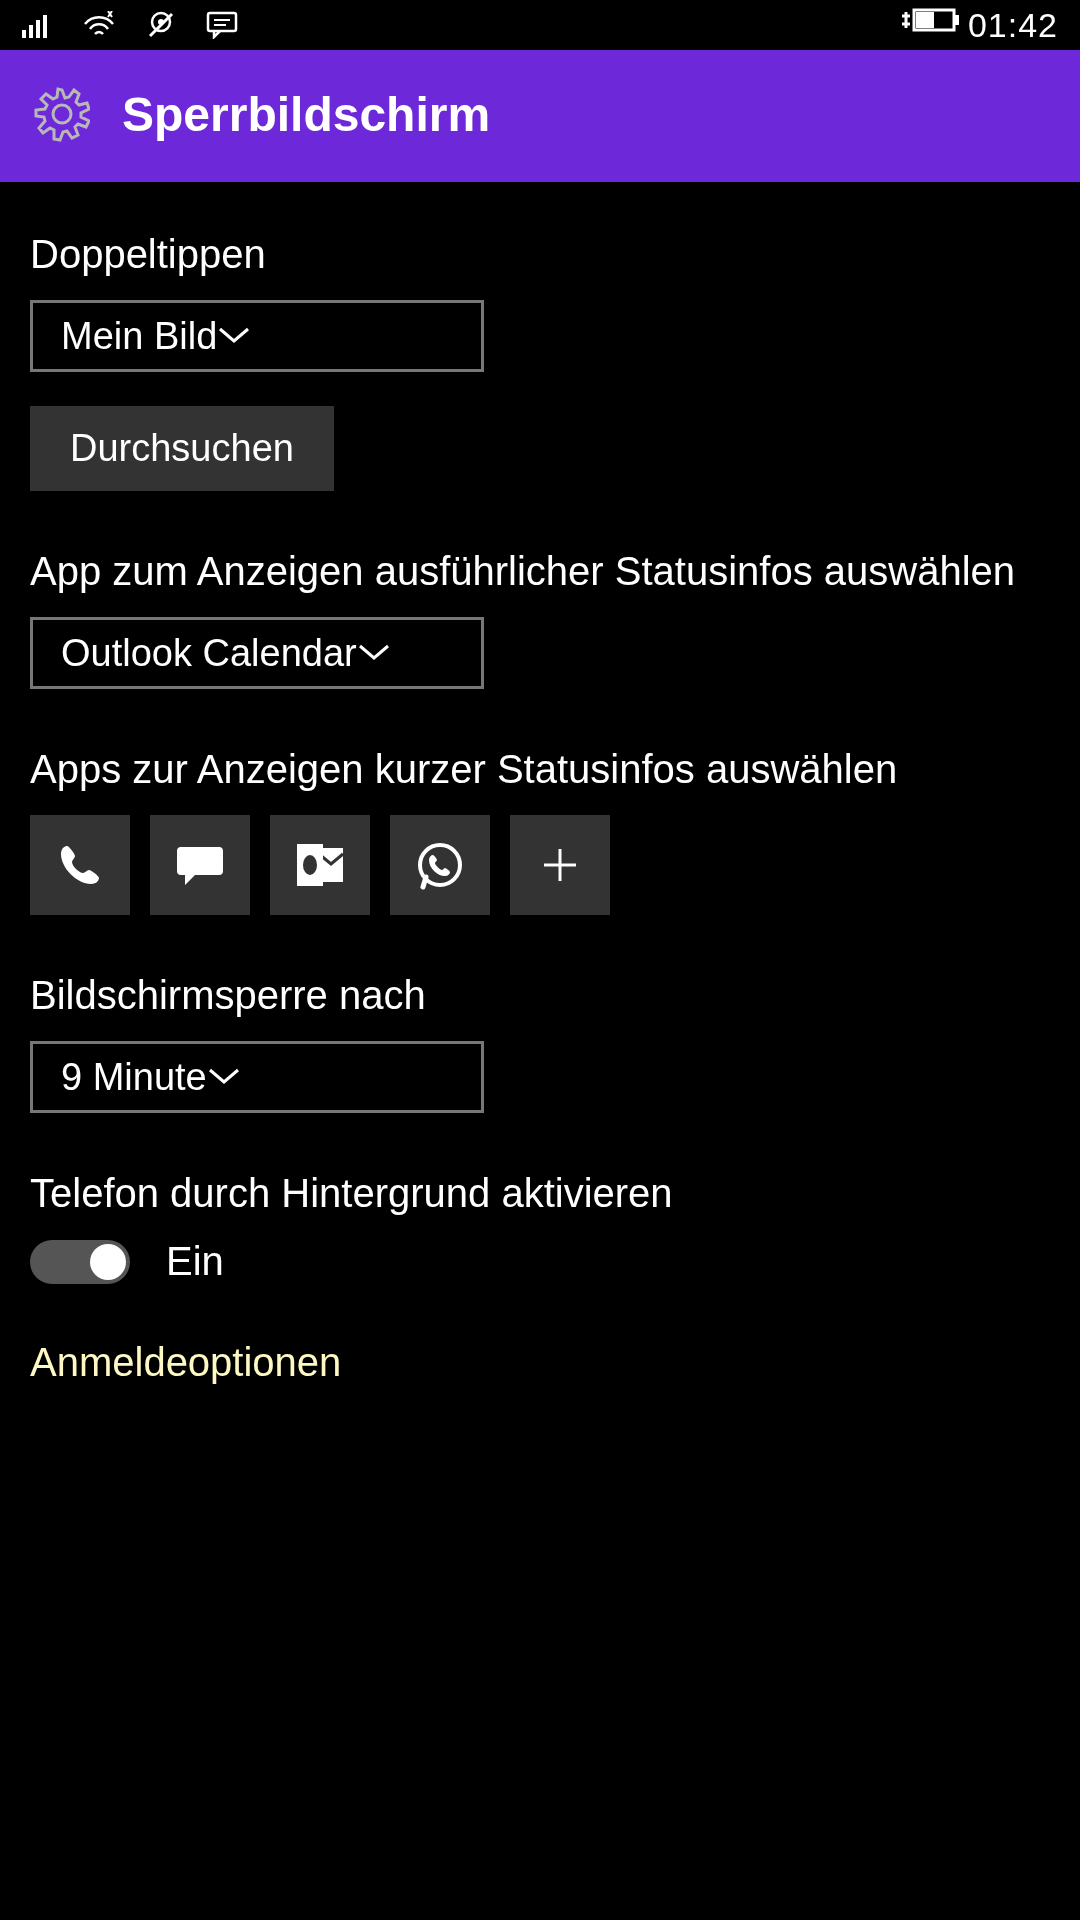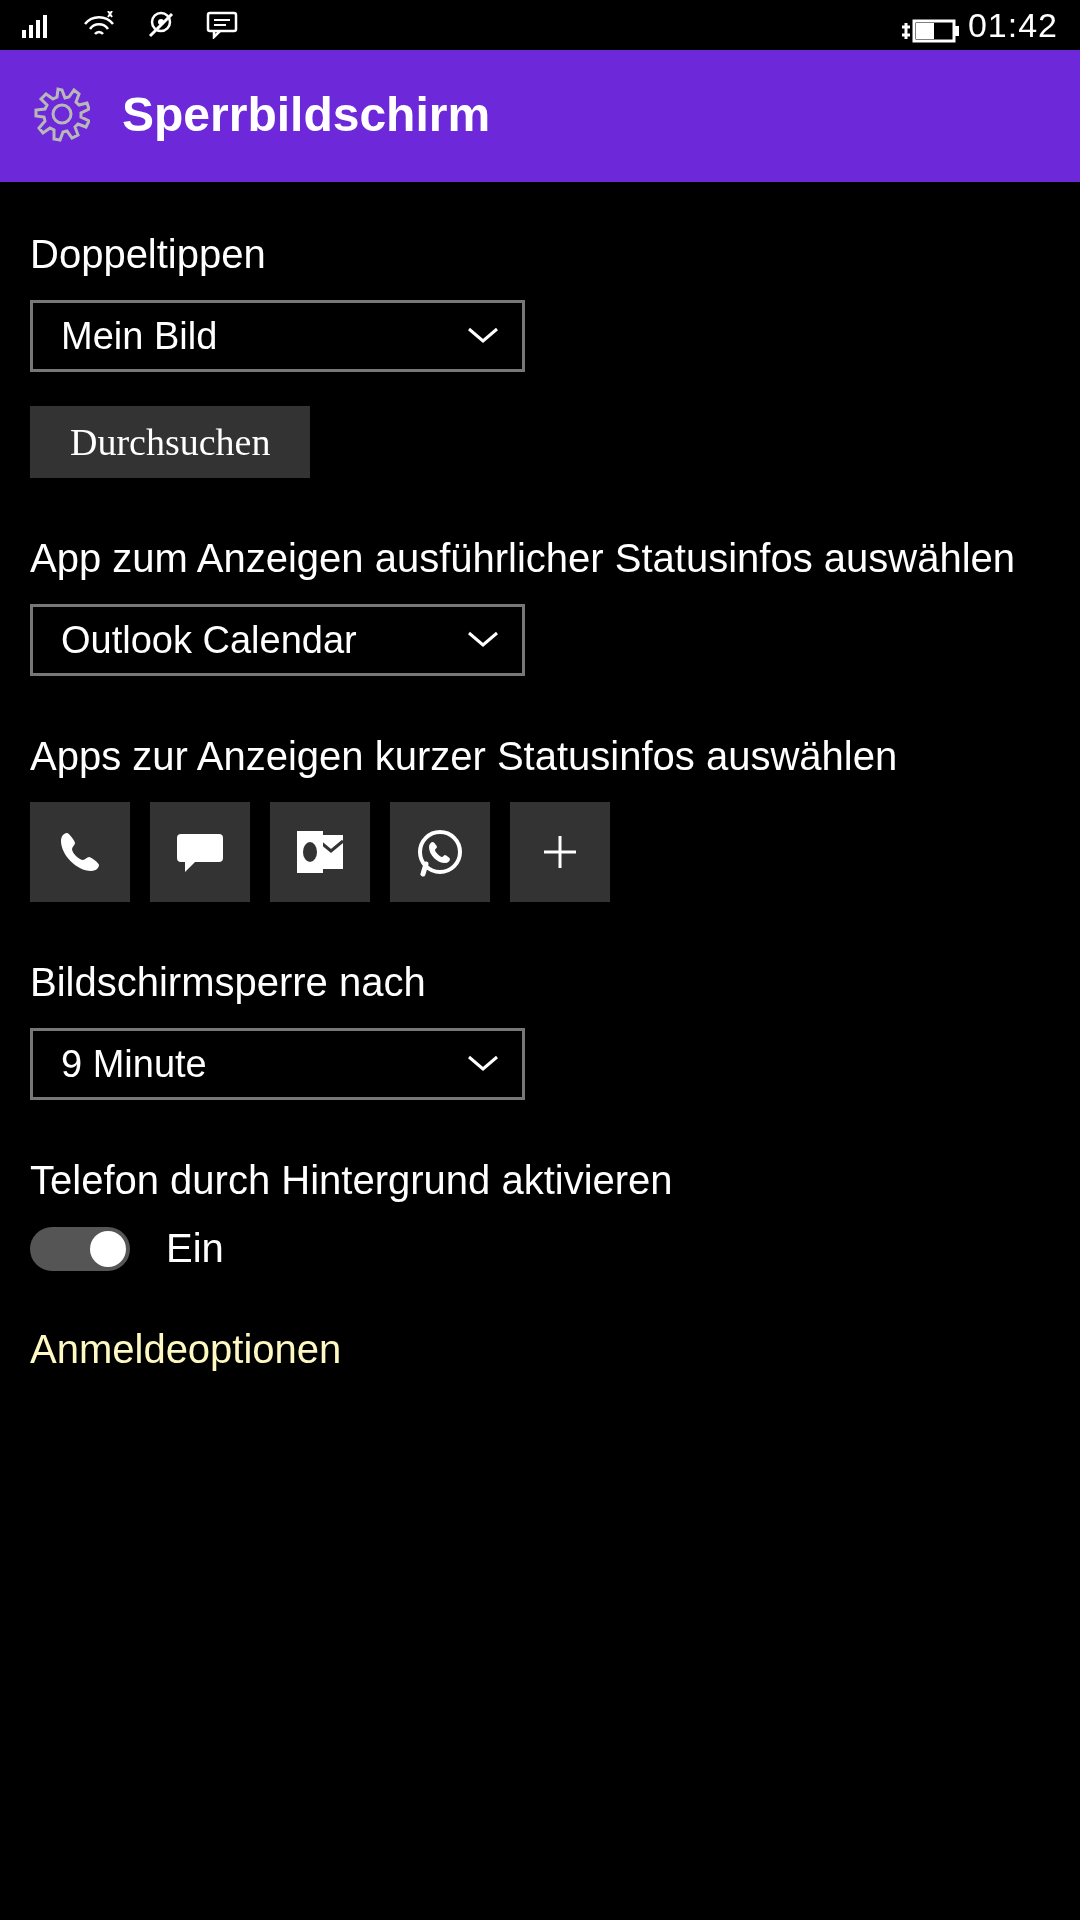--- a/index.html
+++ b/index.html
@@ -14,21 +14,21 @@
   
   .statusbar {
     height: 50px;
     display: flex;
     align-items: center;
     padding: 0 22px;
     font-size: 30px;
     background: #000;
   }
   .statusbar .left { display: flex; gap: 30px; align-items: center; }
-  .statusbar .right { margin-left: auto; display: flex; gap: 8px; align-items: flex-end; }
+  .statusbar .right { margin-left: auto; display: flex; gap: 8px; align-items: flex-start; }
   .clock { font-size: 34px; letter-spacing: 1px; }
 
   
   .header {
     background: #6d28d9;
     padding: 36px 28px 40px 34px;
     display: flex;
     align-items: center;
     gap: 32px;
   }
@@ -44,41 +44,40 @@
   .label {
     font-size: 40px;
     margin-bottom: 22px;
     line-height: 1.2;
   }
   .section { margin-bottom: 56px; }
 
   .combo {
     display: inline-flex;
     align-items: center;
-    justify-content: space-between;
-    width: 495px;
+    justify-content: flex-start;
+    width: 454px;
     height: 72px;
     border: 3px solid #777;
     padding: 0 22px 0 28px;
     font-size: 38px;
     cursor: default;
   }
   .combo .chev { flex: 0 0 auto; }
 
   .btn {
     display: inline-flex;
     align-items: center;
     justify-content: center;
-    height: 72px;
+    height: 85px;
     padding: 3px 40px;
     background: #333;
     color: #fff;
     font-size: 38px;
     margin-top: 34px;
-    font-family: Liberation Serif, serif;
   }
 
   .tiles { display: flex; gap: 20px; margin-top: 6px; }
   .tile {
     width: 100px; height: 100px;
     background: #333;
     display: flex; align-items: center; justify-content: center;
   }
 
   .toggle-row { display: flex; align-items: center; gap: 36px; margin-top: 6px; }

